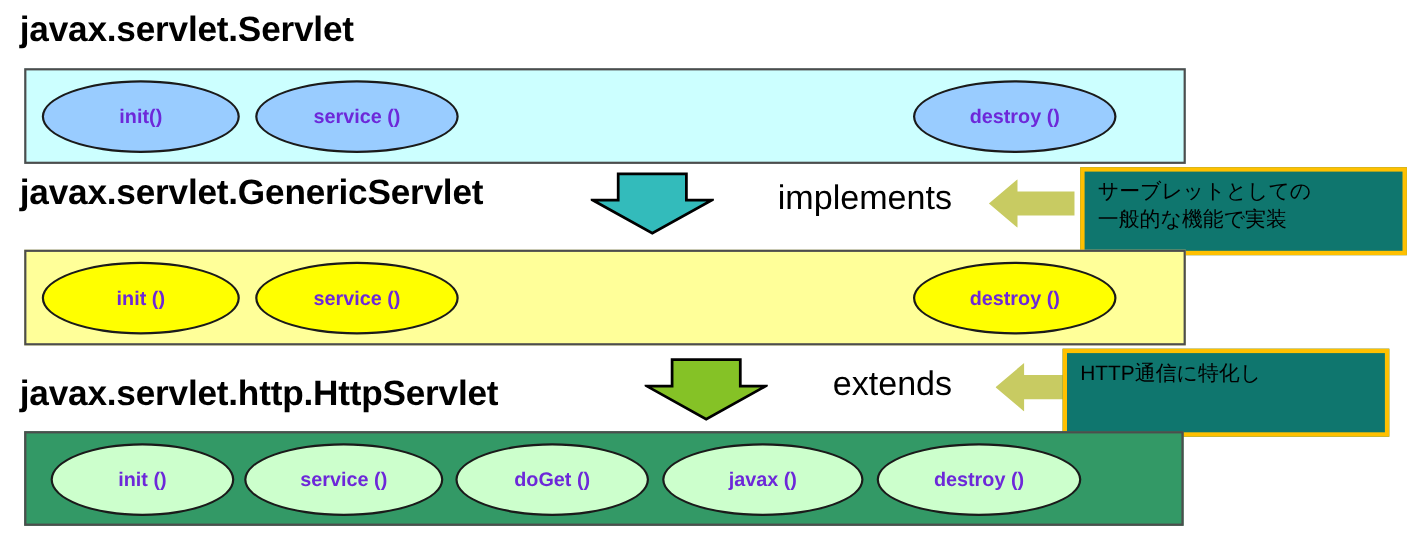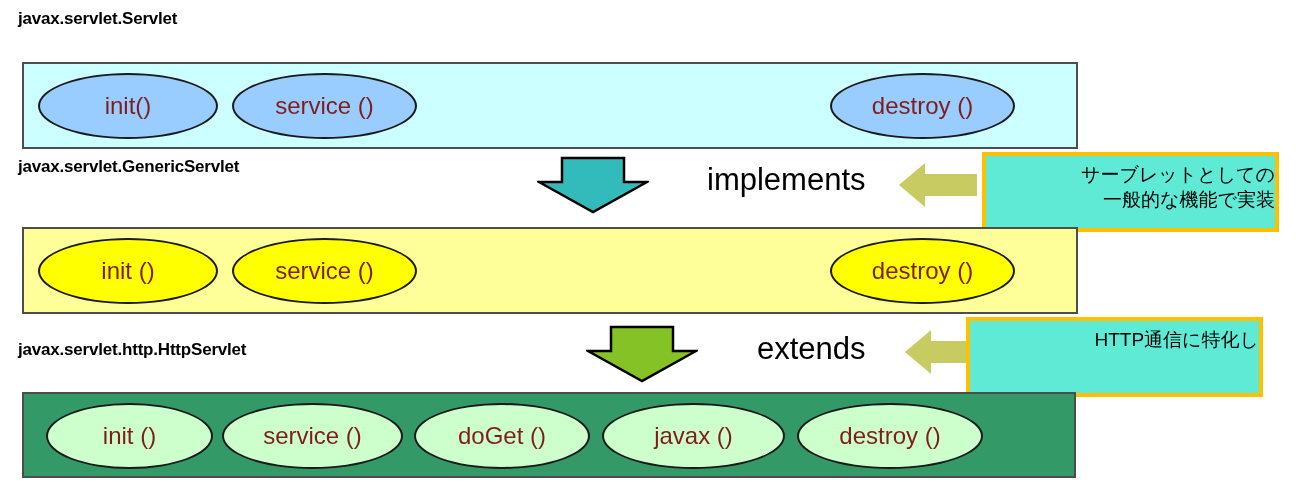--- a/index.html
+++ b/index.html
@@ -15,21 +15,21 @@
     width: 1298px;
     height: 497px;
     background: #ffffff;
     overflow: hidden;
   }
 
   
   .class-title {
     position: absolute;
     font-weight: bold;
-    font-size: 17px;
+    font-size: 32px;
     line-height: 1;
     color: #000000;
     white-space: nowrap;
     letter-spacing: -0.2px;
   }
   #title-servlet      { left: 18px; top: 10px; }
   #title-generic      { left: 18px; top: 158px; }
   #title-http         { left: 18px; top: 341px; }
 
   
@@ -53,25 +53,26 @@
 
   
   .method {
     position: absolute;
     border: 2px solid #1a1a1a;
     border-radius: 50%;
     box-sizing: border-box;
     display: flex;
     align-items: center;
     justify-content: center;
-    font-size: 24px;
-    color: #7f1d1d;
+    font-size: 18px;
+    color: #6d28d9;
     white-space: nowrap;
     top: 9px;
     height: 66px;
+    font-weight: bold;
   }
   .m-blue  { background: #99ccff; }
   .m-yellow{ background: #ffff00; }
   .m-green { background: #ccffcc; }
 
   
   #m-s-init    { left: 14px;  width: 180px; }
   #m-s-service { left: 208px; width: 185px; }
   #m-s-destroy { left: 806px; width: 185px; }
 
@@ -111,29 +112,28 @@
     position: absolute;
     width: 78px;
     height: 44px;
   }
   #leftarrow-1 { left: 899px; top: 163px; }
   #leftarrow-2 { left: 905px; top: 330px; }
 
   
   .callout {
     position: absolute;
-    background: #5eead4;
+    background: #0f766e;
     border: 4px solid #ffc000;
     box-sizing: border-box;
-    padding: 6px 0 4px 12px;
+    padding: 6px 20px 4px 12px;
     font-size: 19px;
     line-height: 1.32;
     color: #000000;
     white-space: nowrap;
-    text-align: right;
   }
   #callout-1 { left: 982px;  top: 152px; width: 297px; height: 80px; }
   #callout-2 { left: 966px;  top: 317px; width: 297px; height: 80px; }
   .callout .hl { font-weight: normal; margin-top: 12px; }
 </style>
 </head>
 <body>
 
 <div id="canvas">
 

